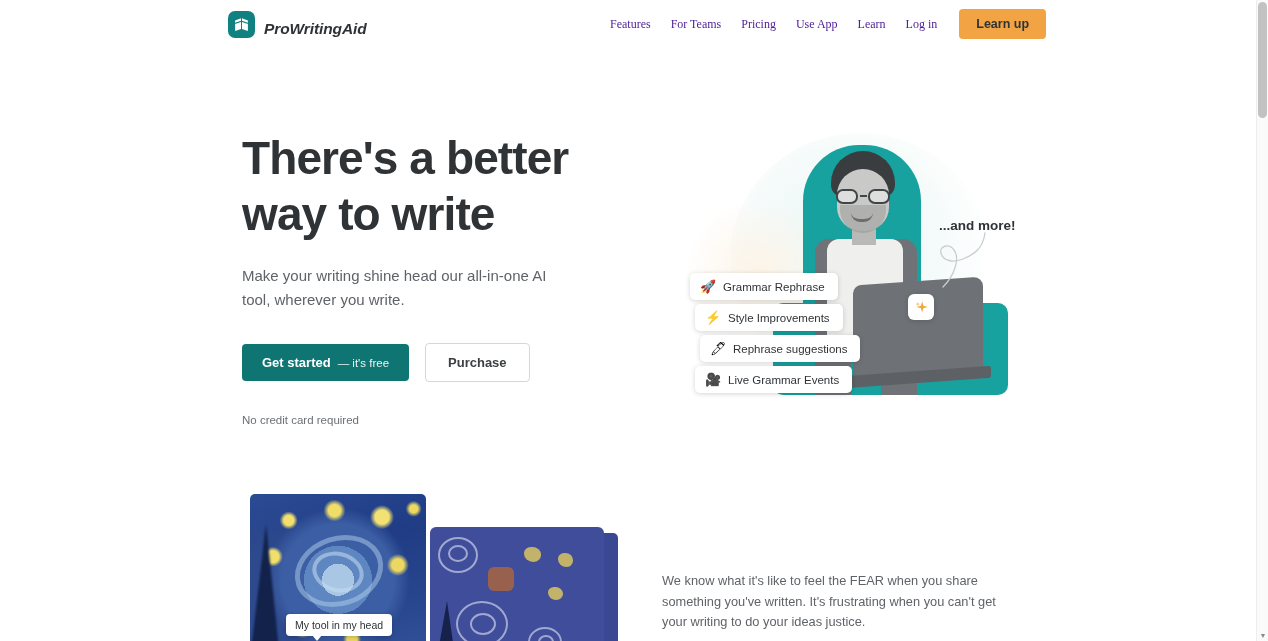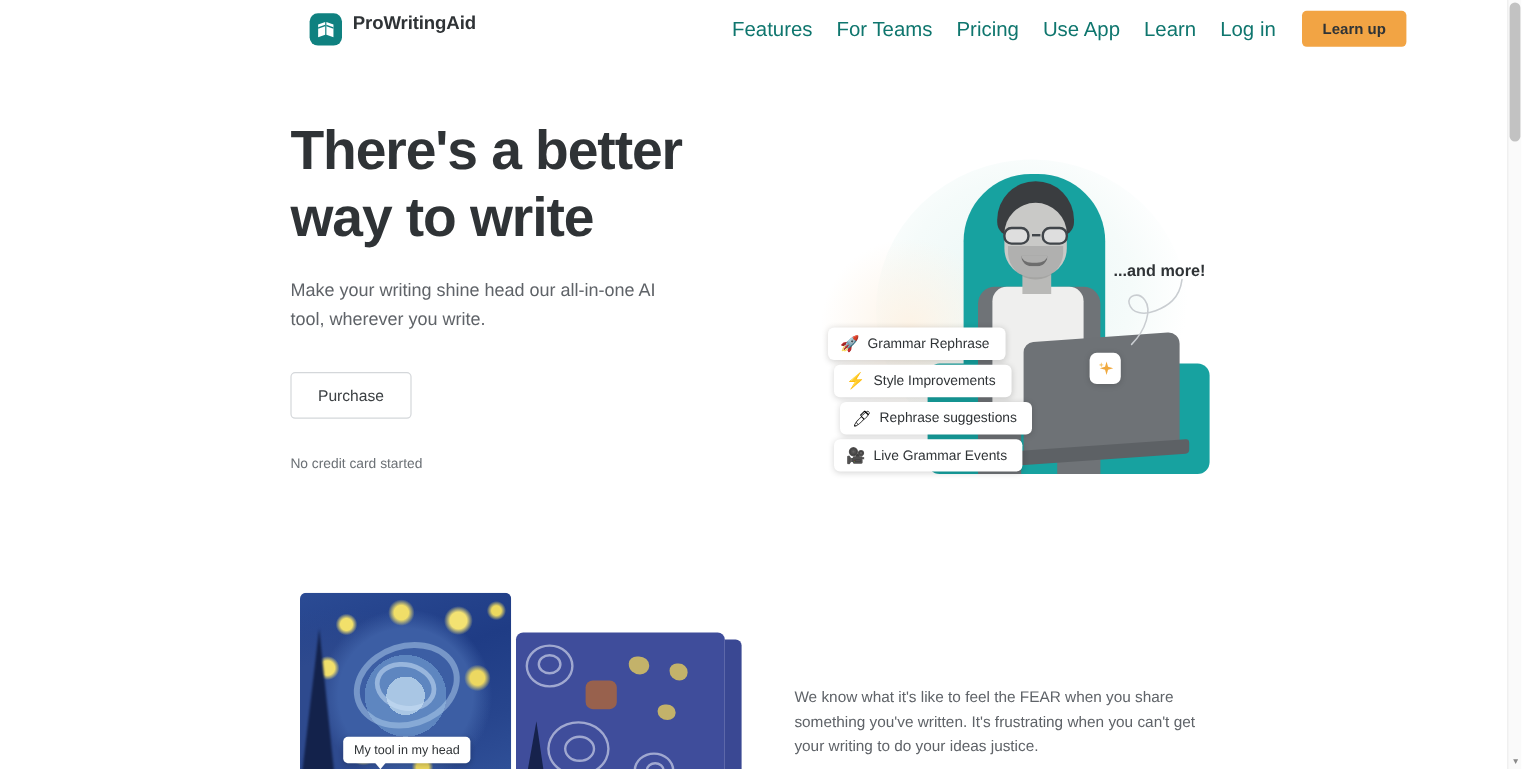--- a/index.html
+++ b/index.html
@@ -18,65 +18,67 @@
   }
 
   
   .header {
     position: absolute; top: 0; left: 0;
     width: 1256px; height: 48px;
     display: flex; align-items: center;
     background: #ffffff;
   }
   .brand {
-    position: absolute; left: 258px; top: 11px;
-    display: flex; align-items: flex-start; gap: 9px;
+    position: absolute; left: 228px; top: 11px;
+    display: flex; align-items: flex-end; gap: 9px;
     text-decoration: none;
+    font-style: italic;
   }
   .logo-mark {
     width: 27px; height: 27px; border-radius: 7px;
     background: #0f8180;
     display: flex; align-items: center; justify-content: center;
     flex: none;
   }
   .logo-mark svg { display: block; }
   .brand-name {
     font-size: 15.5px; font-weight: 700; color: #2f3336;
     letter-spacing: -0.1px; white-space: nowrap;
   }
 
   .nav {
     position: absolute; left: 600px; top: 0;
     height: 48px;
     display: flex; align-items: center; gap: 0;
   }
   .nav-link {
-    font-size: 17px; color: #0f766e;
+    font-size: 12px; color: #4c1d95;
     text-decoration: none; white-space: nowrap;
     padding: 6px 10px;
     line-height: 1;
+    font-family: Liberation Serif, serif;
   }
   .signup-btn {
     margin-left: 12px;
     background: #f2a444;
     color: #2f3336;
     font-size: 12.5px; font-weight: 700;
     border: none; border-radius: 4px;
     padding: 9px 17px;
     cursor: pointer;
     white-space: nowrap;
     line-height: 1;
   }
 
   
   .hero { position: absolute; top: 48px; left: 0; width: 1256px; height: 430px; }
   .hero-copy { position: absolute; left: 242px; top: 50px; width: 400px; }
   .hero-title {
     font-size: 46px; line-height: 1.21; font-weight: 700;
-    color: #2f3336; letter-spacing: -0.9px;
+    color: #2f3336; letter-spacing: -0.9px; margin-top: 33px;
   }
   .hero-sub {
     margin-top: 22px;
     font-size: 15px; line-height: 1.55; color: #5f6368;
     max-width: 330px;
   }
   .hero-ctas { margin-top: 32px; display: flex; align-items: center; gap: 16px; }
   .btn-primary {
     background: #0f7573; color: #ffffff;
     border: none; border-radius: 4px;
@@ -84,21 +86,21 @@
     font-size: 13px; font-weight: 700;
     cursor: pointer; white-space: nowrap;
     display: inline-flex; align-items: baseline; gap: 7px;
     line-height: 1;
   }
   .btn-primary .free { font-weight: 400; font-size: 11.5px; opacity: .92; }
   .btn-secondary {
     background: #ffffff; color: #3c4043;
     border: 1px solid #d4d7da; border-radius: 4px;
     padding: 12px 22px;
-    font-size: 13px; font-weight: 400;
+    font-size: 13px; font-weight: 700;
     cursor: pointer; white-space: nowrap;
     line-height: 1;
   }
   .no-card { margin-top: 32px; font-size: 11.5px; color: #6b7075; }
 
   
   .hero-art {
     position: absolute; left: 655px; top: 55px;
     width: 360px; height: 340px;
   }
@@ -207,21 +209,21 @@
   .chip4 { left: 40px; top: 263px; }
 
   .sparkle-card {
     position: absolute; left: 253px; top: 191px;
     width: 26px; height: 26px; border-radius: 6px;
     background: #ffffff; box-shadow: 0 1px 5px rgba(0,0,0,.17);
     display: flex; align-items: center; justify-content: center;
     font-size: 13px; line-height: 1;
   }
   .and-more {
-    position: absolute; left: 273px; top: 115px;
+    position: absolute; left: 284px; top: 115px;
     font-size: 13.5px; font-weight: 700; color: #2f3336;
     white-space: nowrap;
   }
   .balloon-svg { position: absolute; left: 272px; top: 128px; }
 
   
   .lower { position: absolute; top: 478px; left: 0; width: 1256px; }
   .art-panels { position: absolute; left: 242px; top: 16px; width: 380px; height: 180px; }
   .starry {
     position: absolute; left: 8px; top: 0;
@@ -363,24 +365,28 @@
     </nav>
   </div>
 
   <section class="hero">
 
     <div class="hero-copy">
       <h1 class="hero-title">There's a better way to write</h1>
       <p class="hero-sub">Make your writing shine head our all-in-one AI tool, wherever you write.</p>
 
       <div class="hero-ctas">
+        <button class="btn-primary">
+          <span>Get started</span>
+          <span class="free">— it's free</span>
+        </button>
         <button class="btn-secondary">Purchase</button>
       </div>
 
-      <div class="no-card">No credit card started</div>
+      <div class="no-card">No credit card required</div>
     </div>
 
     <div class="hero-art">
       <div class="art-glow"></div>
       <div class="art-glow2"></div>
 
       <div class="teal-shape"></div>
       <div class="teal-shape2"></div>
 
       <div class="person">

